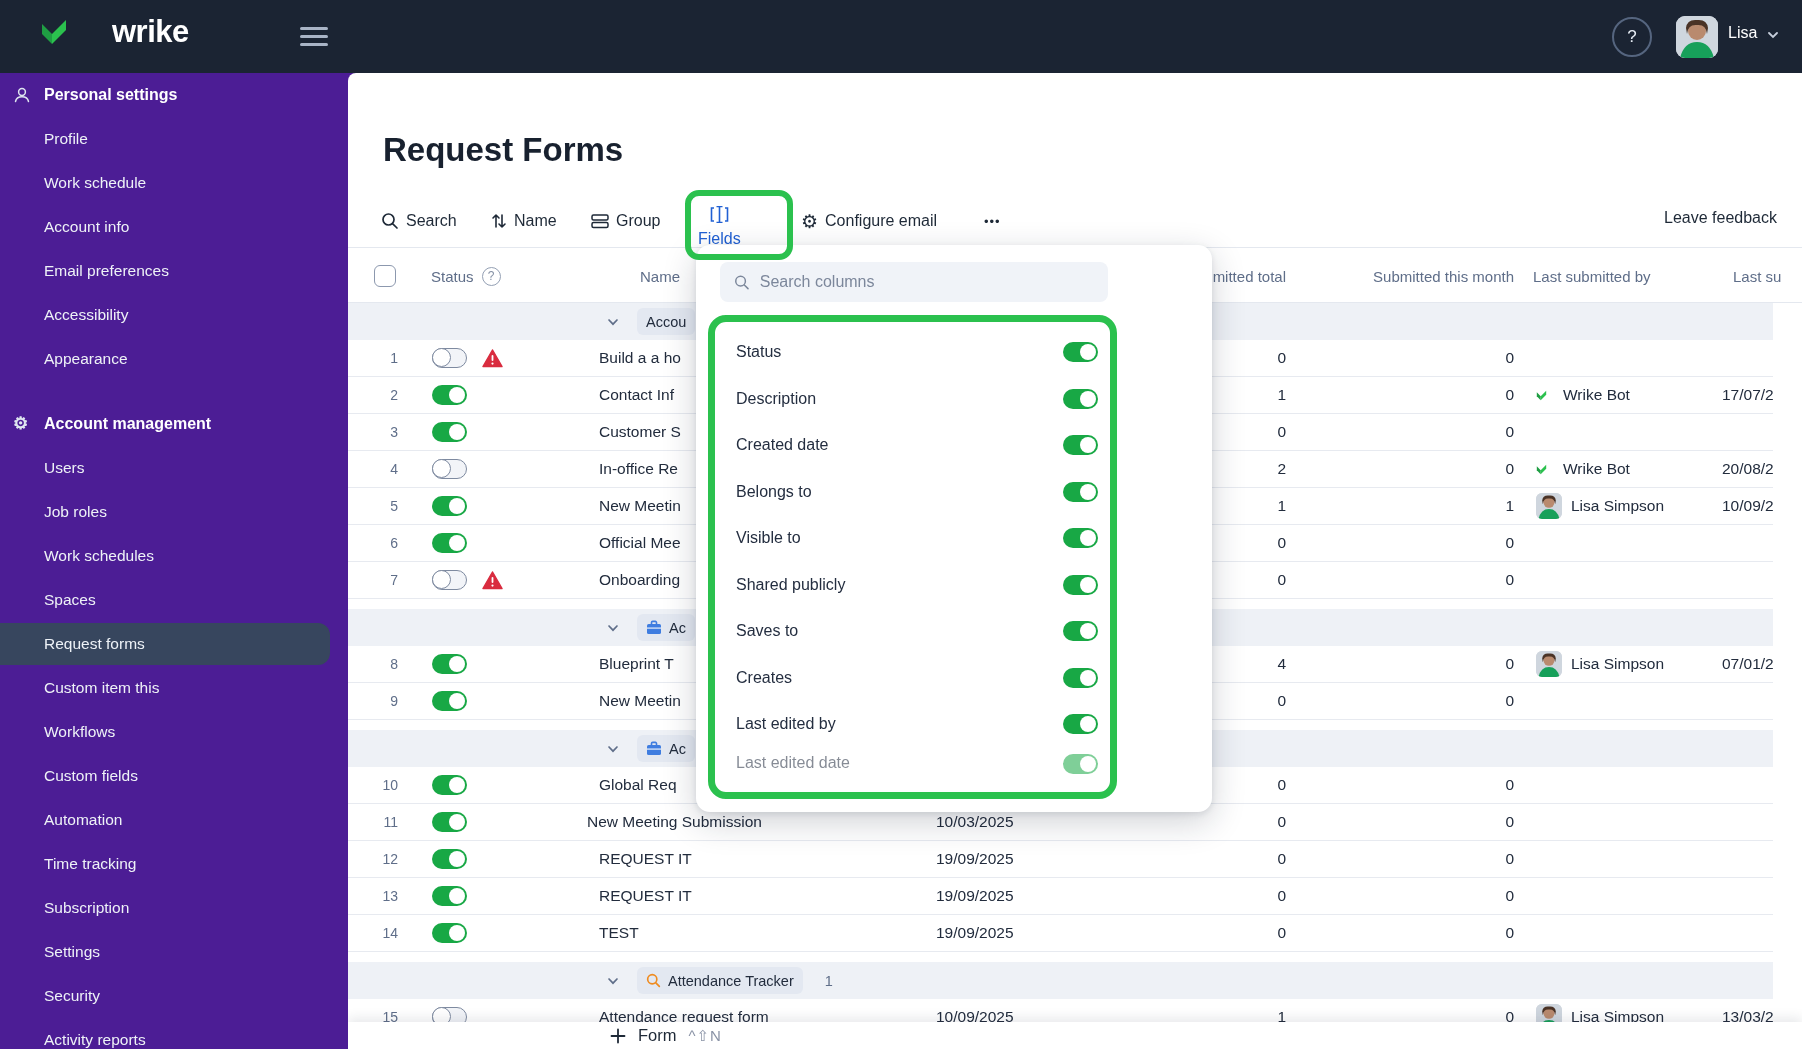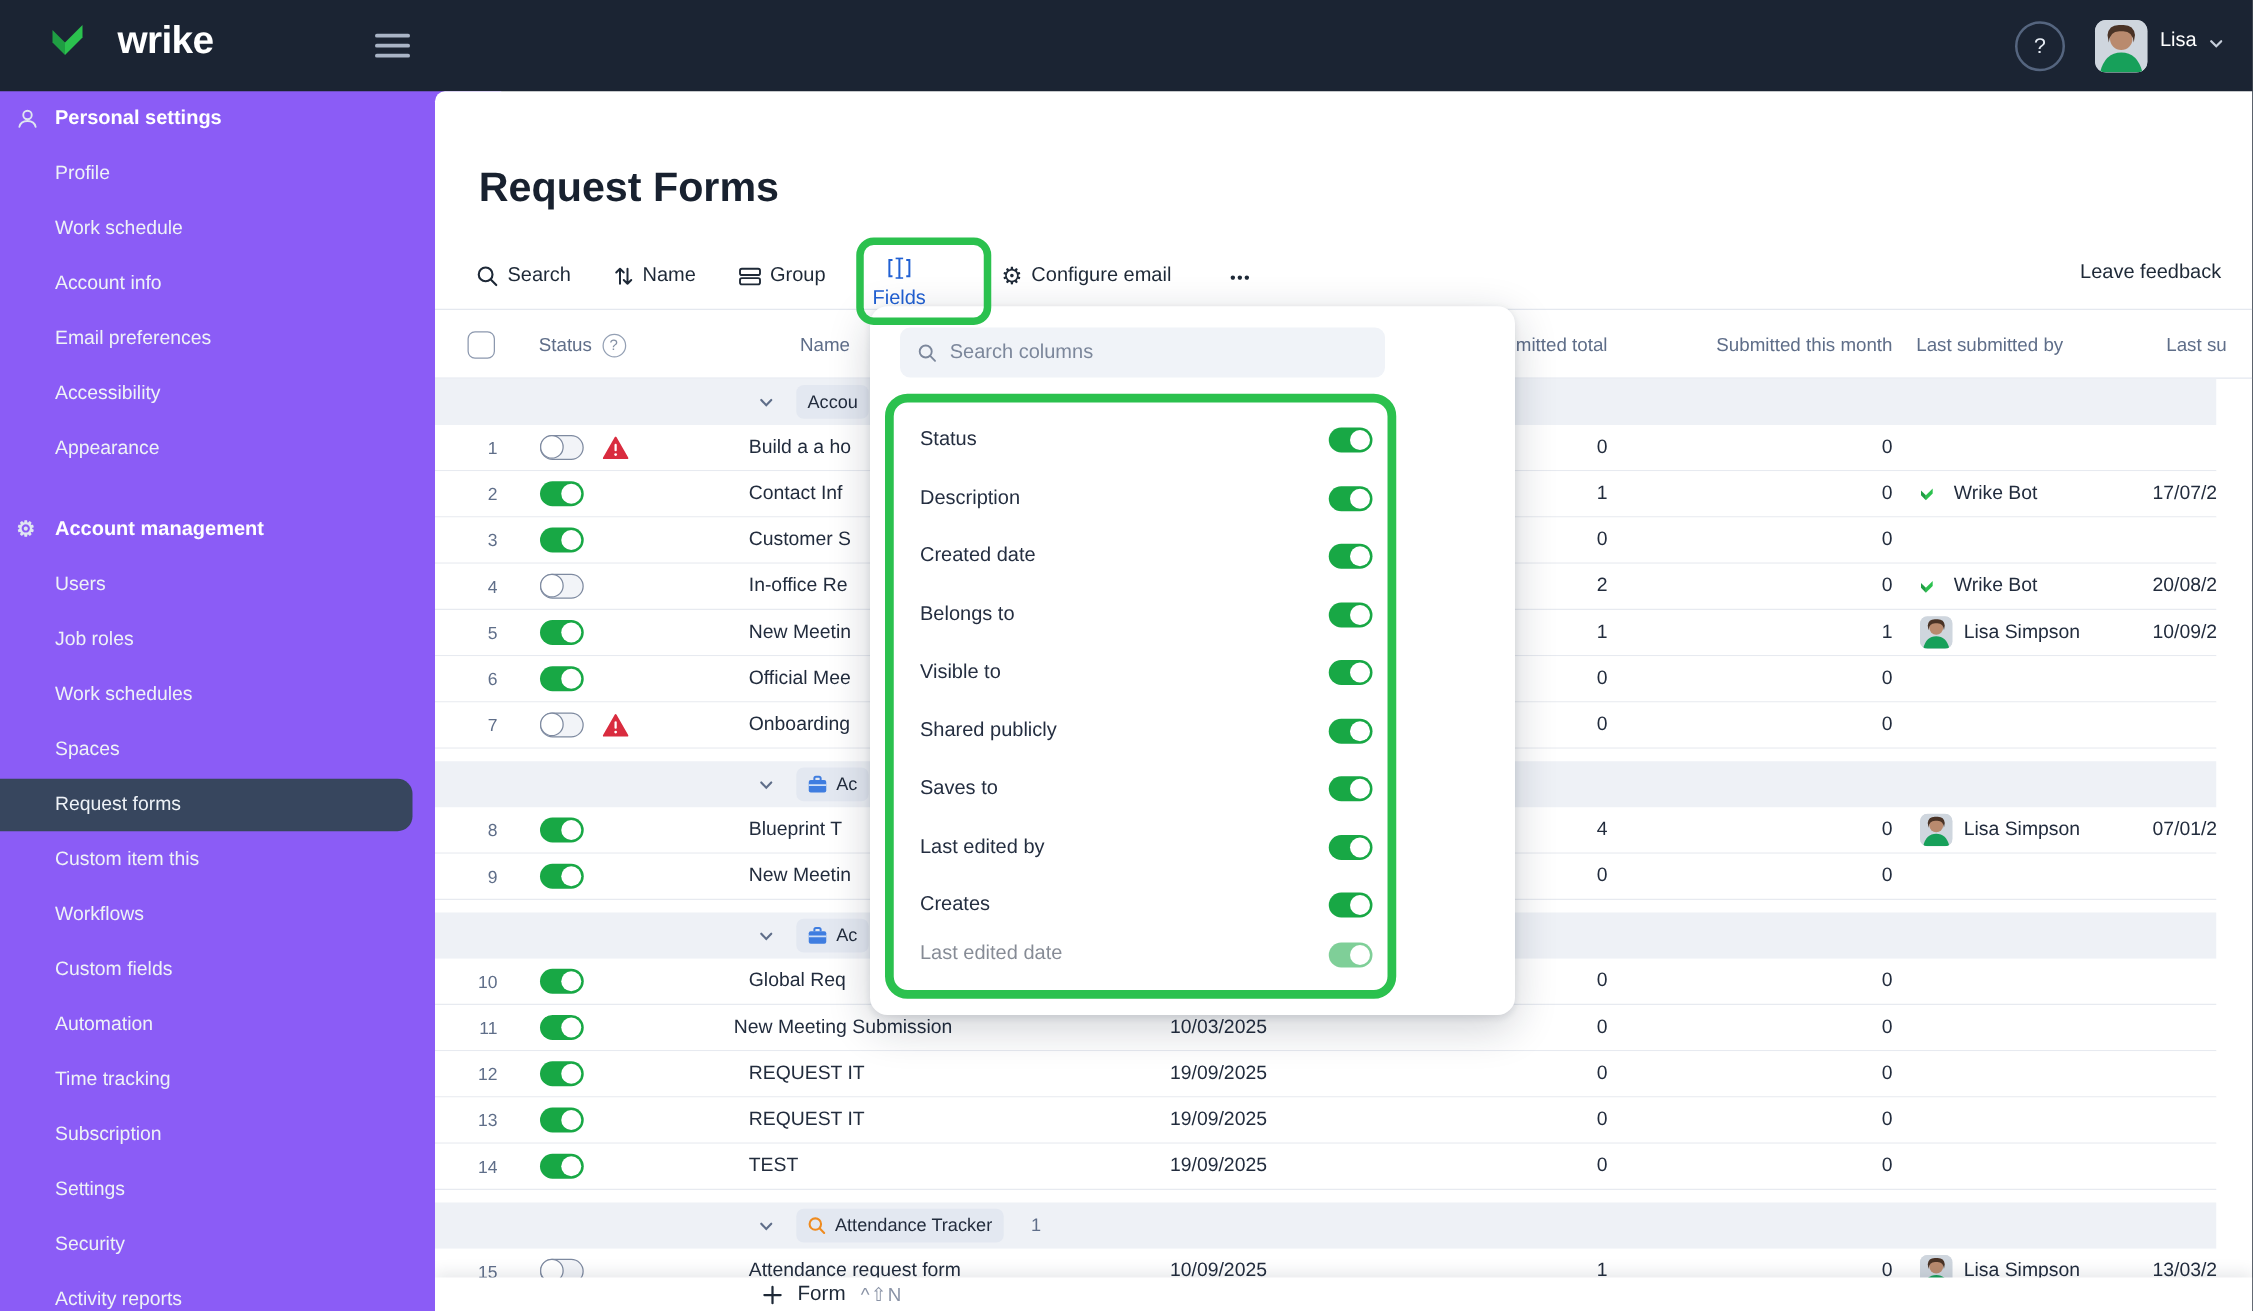--- a/index.html
+++ b/index.html
@@ -2,34 +2,34 @@
 <html><head>
 <meta charset="utf-8">
 <style>
   * { margin:0; padding:0; box-sizing:border-box; }
   html,body { width:1802px; height:1049px; overflow:hidden; background:#1b2433;
               font-family:"Liberation Sans", sans-serif; }
   .stage { position:relative; width:1802px; height:1049px; background:#1b2433; overflow:hidden; }
 
   
   .topbar { position:absolute; left:0; top:0; width:1802px; height:73px; background:#1b2433; }
-  .brand { position:absolute; left:40px; top:14px; display:flex; align-items:center; gap:8px; }
+  .brand { position:absolute; left:40px; top:14px; display:flex; align-items:center; gap:26px; }
   .brand-text { color:#ffffff; font-size:31px; font-weight:bold; letter-spacing:-0.5px; }
   .hamburger { position:absolute; left:300px; top:27px; width:28px; height:20px; cursor:pointer; }
   .hamburger span { display:block; height:3px; border-radius:2px; background:#a9b4c6; margin-bottom:5px; }
   .help-btn { position:absolute; left:1612px; top:17px; width:40px; height:40px; border-radius:50%;
               border:2px solid #55657f; color:#e7edf5; font-size:17px; display:flex;
               align-items:center; justify-content:center; }
   .avatar-sq { position:absolute; left:1676px; top:16px; width:42px; height:42px; border-radius:9px;
                overflow:hidden; background:#cdd4dc; }
   .user-name { position:absolute; left:1728px; top:24px; color:#ffffff; font-size:16px; }
   .user-caret { position:absolute; left:1768px; top:30px; width:10px; height:10px; }
 
   
-  .sidebar { position:absolute; left:0; top:73px; width:401px; height:976px; background:#8b5cf6; }
+  .sidebar { position:absolute; left:0; top:73px; width:401px; height:976px; background:#4c1d95; }
   .side-row { position:relative; height:44px; display:flex; align-items:center; color:#eef2f7; font-size:15.5px; }
   .side-head { font-weight:bold; font-size:16px; color:#ffffff; }
   .side-head .s-ico { position:absolute; left:13px; width:18px; height:18px; }
   .side-row .lbl { margin-left:44px; white-space:nowrap; position:relative; z-index:1; }
   .side-gap { height:21px; }
   .side-row.sel::before { content:""; position:absolute; left:0; top:1px; width:330px; height:42px;
                           background:#37465e; border-radius:0 12px 12px 0; }
 
   
   .main { position:absolute; left:348px; top:73px; width:1454px; height:976px; background:#ffffff;
@@ -627,25 +627,25 @@
           </div>
           <div class="dd-item">
     <span class="dlbl">Shared publicly</span>
             <span class="tgl on"></span>
           </div>
           <div class="dd-item">
     <span class="dlbl">Saves to</span>
             <span class="tgl on"></span>
           </div>
           <div class="dd-item">
+    <span class="dlbl">Creates</span>
+            <span class="tgl on"></span>
+          </div>
+          <div class="dd-item">
     <span class="dlbl">Last edited by</span>
-            <span class="tgl on"></span>
-          </div>
-          <div class="dd-item">
-    <span class="dlbl">Creates</span>
             <span class="tgl on"></span>
           </div>
           <div class="dd-item dd-clip" style="height:46.5px; align-items:flex-start; padding-top:6px;">
   <span class="dlbl">Last edited date</span>
   <span class="tgl on" style="top:6px;"></span>
           </div>
         </div>
       <div class="anno anno-list"></div>
     </div>
   </div>

